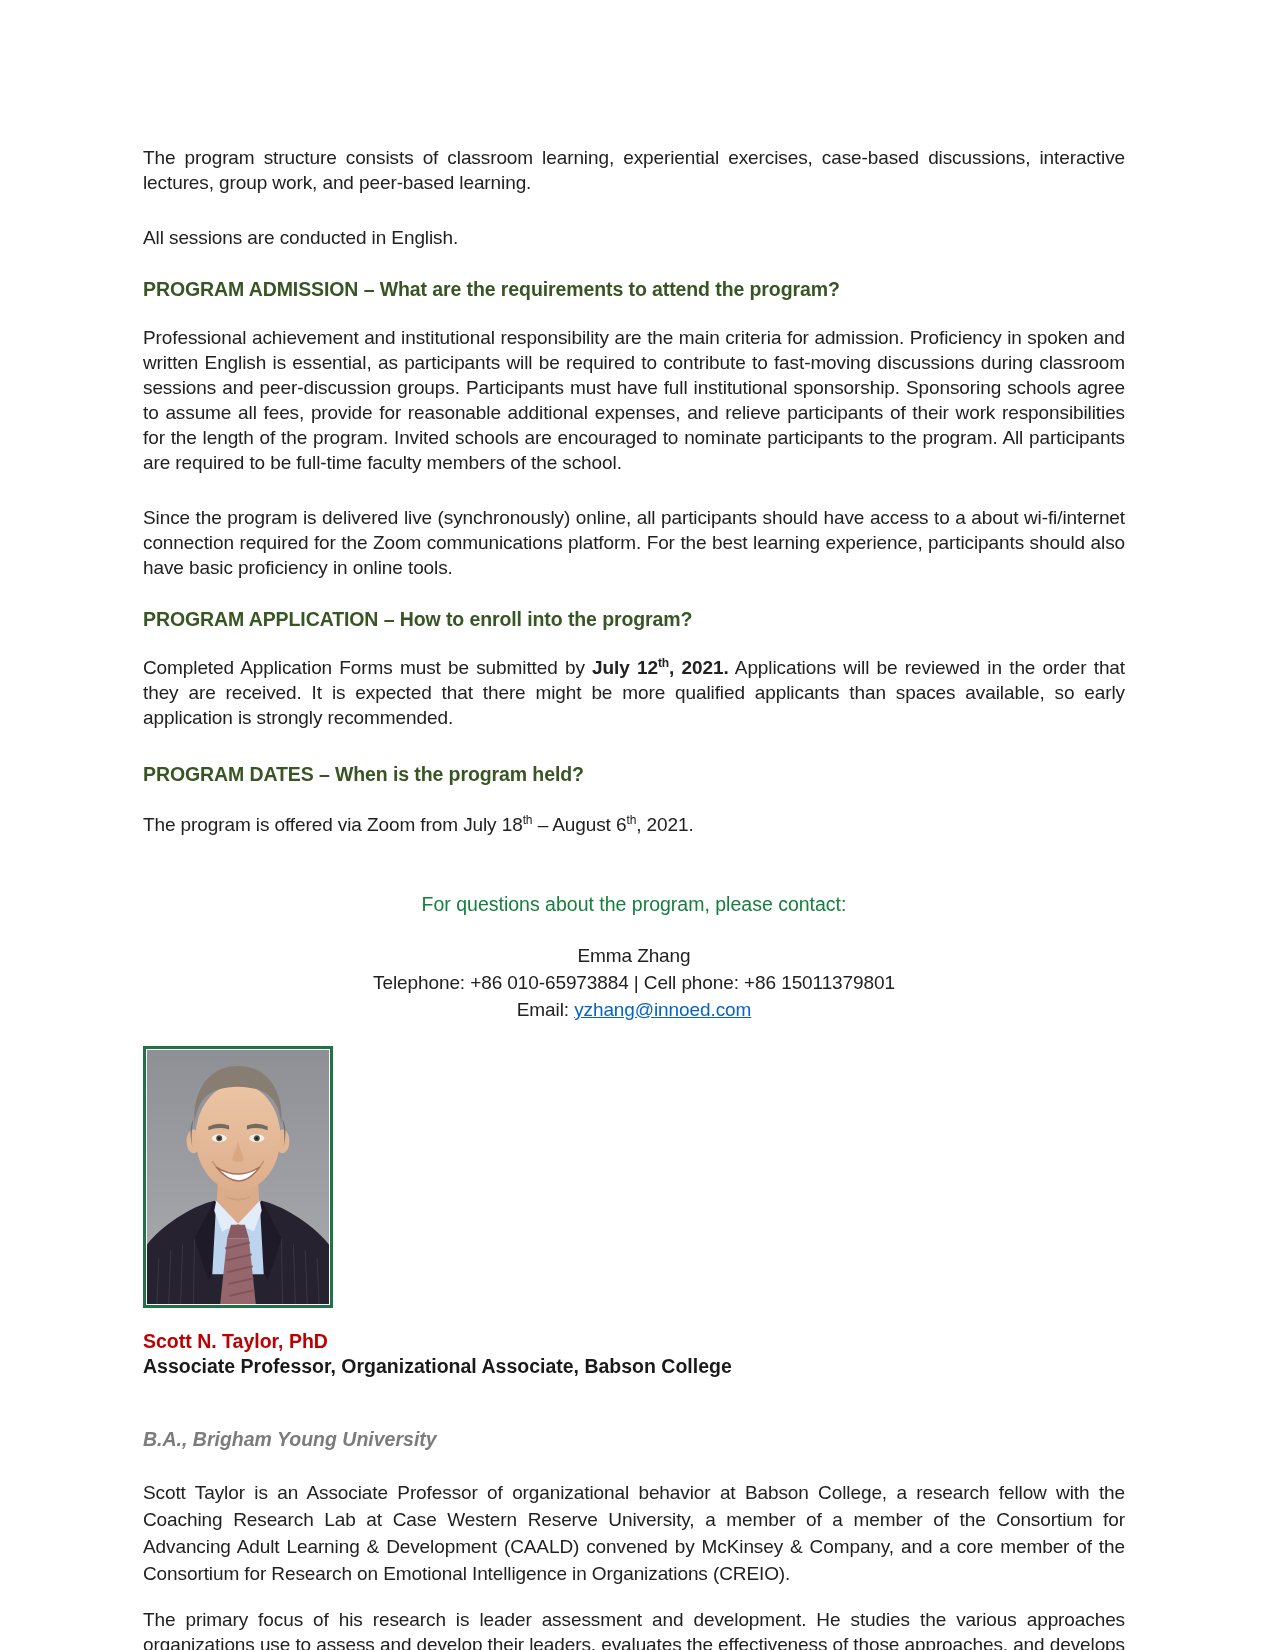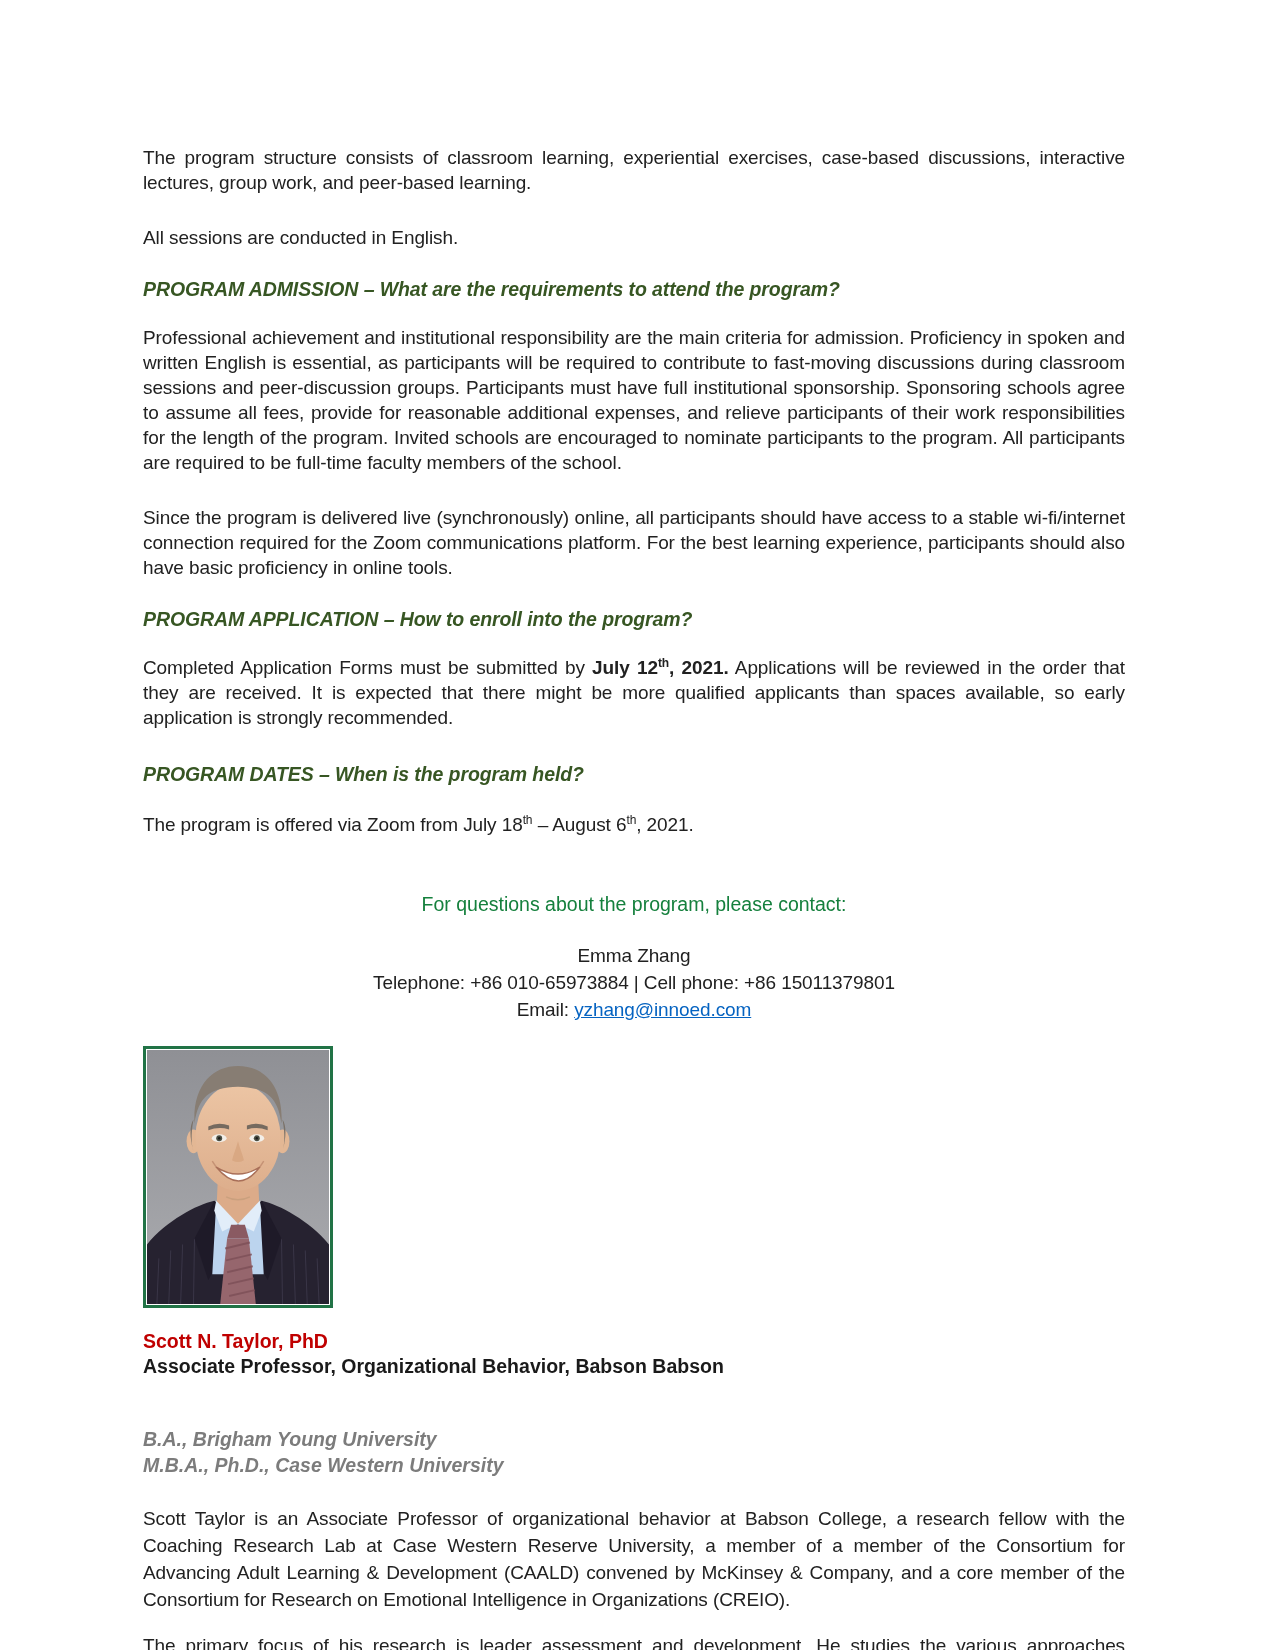--- a/index.html
+++ b/index.html
@@ -22,21 +22,20 @@
     letter-spacing: -0.1px;
     color: #212121;
   }
   .just { text-align: justify; }
   .green-heading {
     font-size: 19.5px;
     line-height: 25px;
     font-weight: 700;
     letter-spacing: -0.1px;
     color: #375623;
-    font-style: italic;
   }
   sup.ss {
     font-size: 12px;
     line-height: 0;
     vertical-align: super;
   }
   .mt-p2 { margin-top: 30px; }
   .mt-hadm { margin-top: 27px; }
   .mt-p3 { margin-top: 23px; }
   .mt-p4 { margin-top: 30px; }
@@ -120,21 +119,21 @@
 <div class="page">
 
   <p class="body-text just">The program structure consists of classroom learning, experiential exercises, case-based discussions, interactive lectures, group work, and peer-based learning.</p>
 
   <p class="body-text mt-p2">All sessions are conducted in English.</p>
 
   <h2 class="green-heading mt-hadm">PROGRAM ADMISSION – What are the requirements to attend the program?</h2>
 
   <p class="body-text just mt-p3">Professional achievement and institutional responsibility are the main criteria for admission. Proficiency in spoken and written English is essential, as participants will be required to contribute to fast-moving discussions during classroom sessions and peer-discussion groups. Participants must have full institutional sponsorship. Sponsoring schools agree to assume all fees, provide for reasonable additional expenses, and relieve participants of their work responsibilities for the length of the program. Invited schools are encouraged to nominate participants to the program. All participants are required to be full-time faculty members of the school.</p>
 
-  <p class="body-text just mt-p4">Since the program is delivered live (synchronously) online, all participants should have access to a stable wi-fi/internet connection required for the Zoom communications platform. For the best learning experience, participants should also have basic proficiency in online tools.</p>
+  <p class="body-text just mt-p4">Since the program is delivered live (synchronously) online, all participants should have access to a about wi-fi/internet connection required for the Zoom communications platform. For the best learning experience, participants should also have basic proficiency in online tools.</p>
 
   <h2 class="green-heading mt-happ">PROGRAM APPLICATION – How to enroll into the program?</h2>
 
   <p class="body-text just mt-p5"><span>Completed Application Forms must be submitted by </span><b><span>July 12</span><sup class="ss">th</sup><span>, 2021.</span></b><span> Applications will be reviewed in the order that they are received. It is expected that there might be more qualified applicants than spaces available, so early application is strongly recommended.</span></p>
 
   <h2 class="green-heading mt-hdates">PROGRAM DATES – When is the program held?</h2>
 
   <p class="body-text mt-p6"><span>The program is offered via Zoom from July 18</span><sup class="ss">th</sup><span> – August 6</span><sup class="ss">th</sup><span>, 2021.</span></p>
 
   <p class="contact-heading">For questions about the program, please contact:</p>
@@ -220,23 +219,22 @@
             <path d="M80,212 L106,206"></path>
             <path d="M81,224 L107,218"></path>
             <path d="M82,236 L108,230"></path>
             <path d="M83,248 L109,242"></path>
         </g>
       </svg>
     </div>
 
     <div class="faculty-text">
       <p class="f-name">Scott N. Taylor, PhD</p>
-      <p class="f-title">Associate Professor, Organizational Behavior, Babson Babson</p>
+      <p class="f-title">Associate Professor, Organizational Associate, Babson College</p>
       <p class="f-degree f-degree-first">B.A., Brigham Young University</p>
-      <p class="f-degree">M.B.A., Ph.D., Case Western University</p>
       <p class="f-bio">Scott Taylor is an Associate Professor of organizational behavior at Babson College, a research fellow with the Coaching Research Lab at Case Western Reserve University, a member of a member of the Consortium for Advancing Adult Learning &amp; Development (CAALD) convened by McKinsey &amp; Company, and a core member of the Consortium for Research on Emotional Intelligence in Organizations (CREIO).</p>
     </div>
 
   </div>
 
   <p class="body-text just closing-paragraph">The primary focus of his research is leader assessment and development. He studies the various approaches organizations use to assess and develop their leaders, evaluates the effectiveness of those approaches, and develops</p>
 
 </div>
 
 </body></html>

